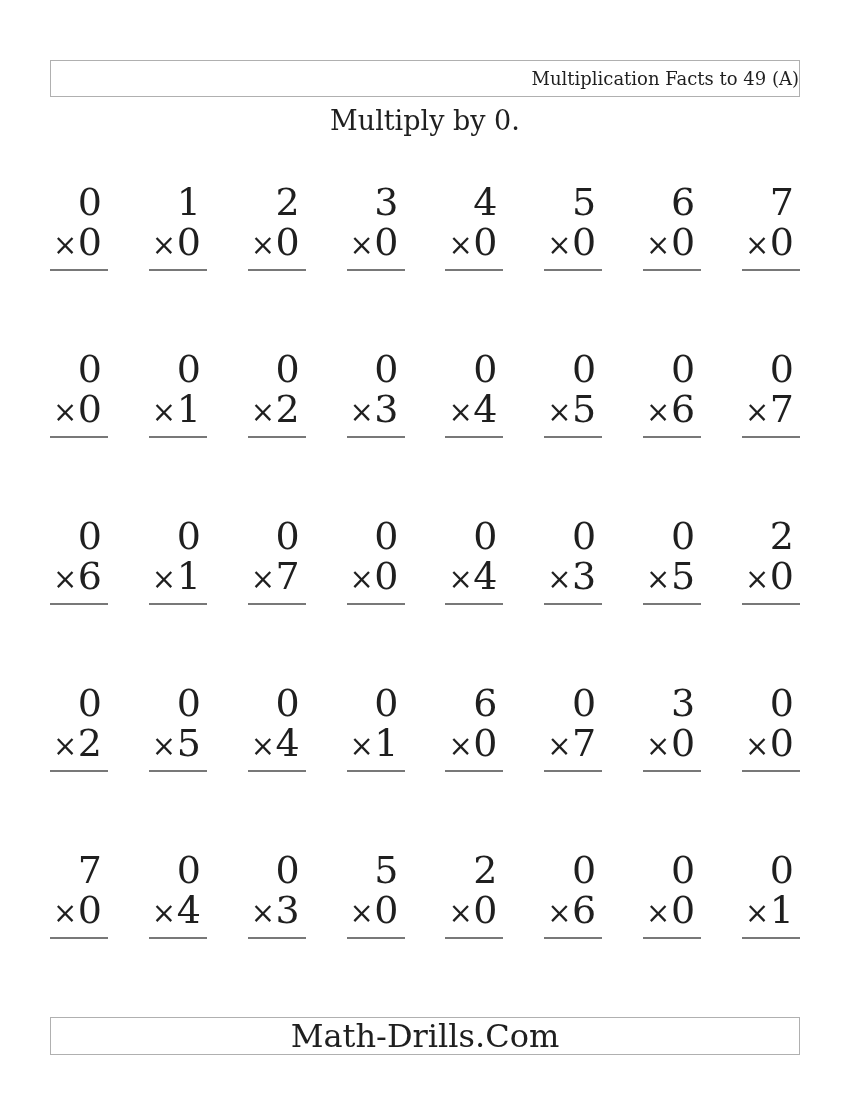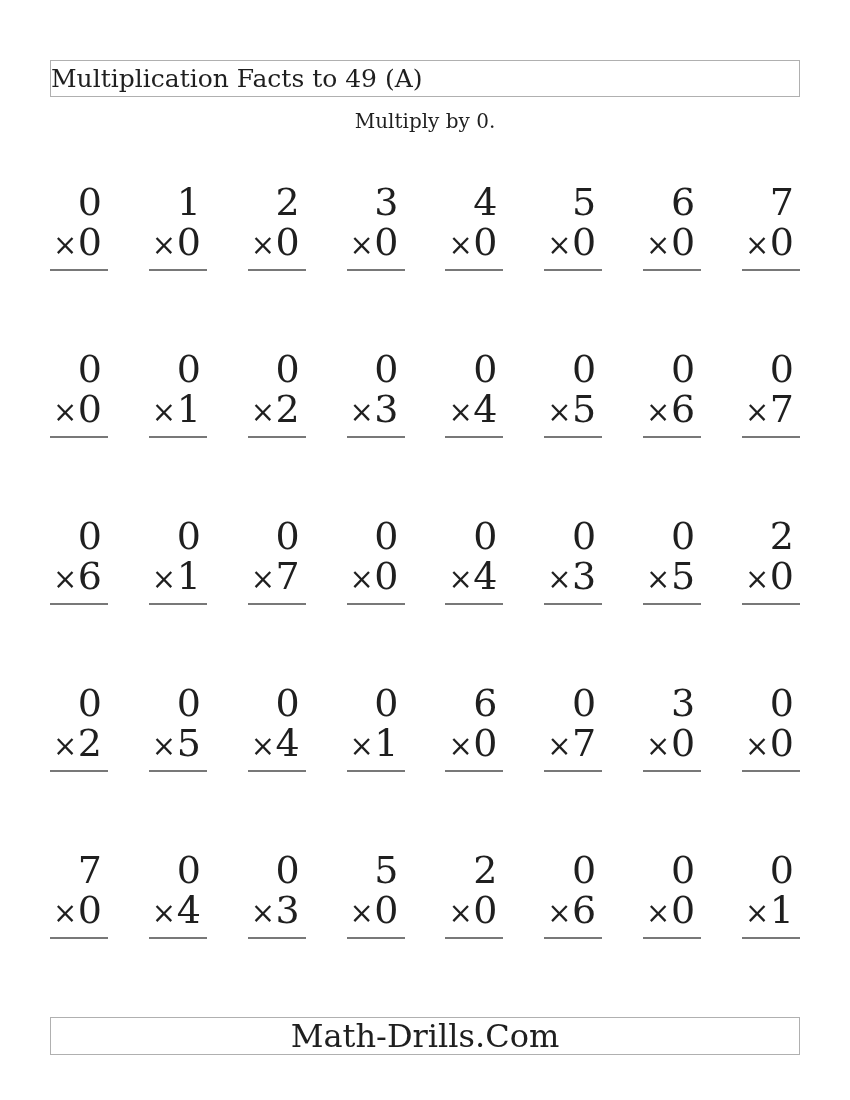--- a/index.html
+++ b/index.html
@@ -13,28 +13,28 @@
     width:850px;height:1100px;
     background:var(--paper);
     color:var(--text);
     font-family:"DejaVu Serif", serif;
     overflow:hidden;
   }
   .title-box{
     width:748px;height:35px;
     margin:60px auto 4px;
     border:1px solid var(--border);
-    text-align:left;
-    font-size:25px;line-height:35px;
+    text-align:right;
+    font-size:18px;line-height:35px;
     white-space:nowrap;
   }
   .subtitle{
     margin-top:7px;
     text-align:center;
-    font-size:20px;line-height:34px;
+    font-size:27px;line-height:34px;
   }
   .sheet{
     width:750px;
     margin:44px auto 0;
   }
   .prow{
     display:flex;
     justify-content:space-between;
     margin-bottom:78px;
   }

